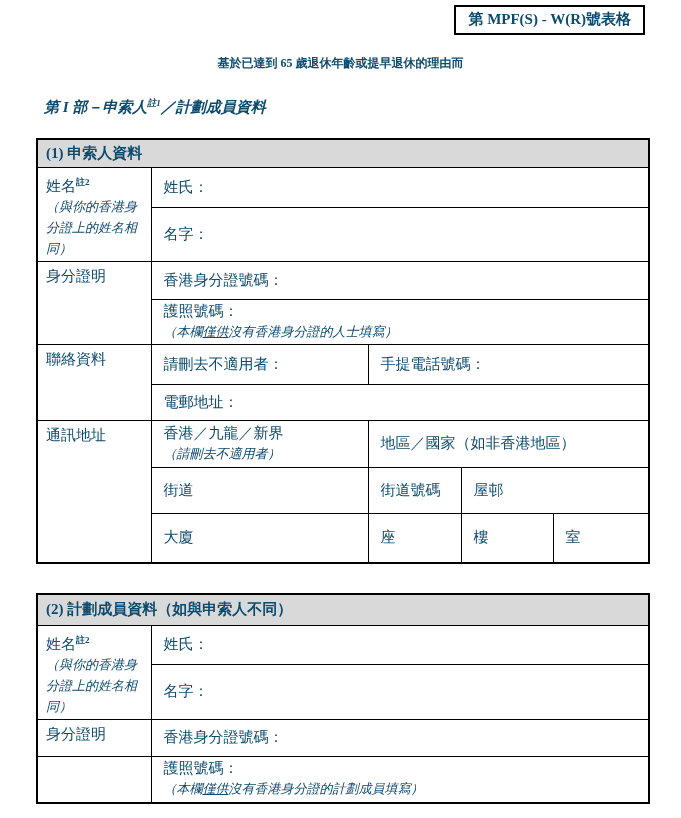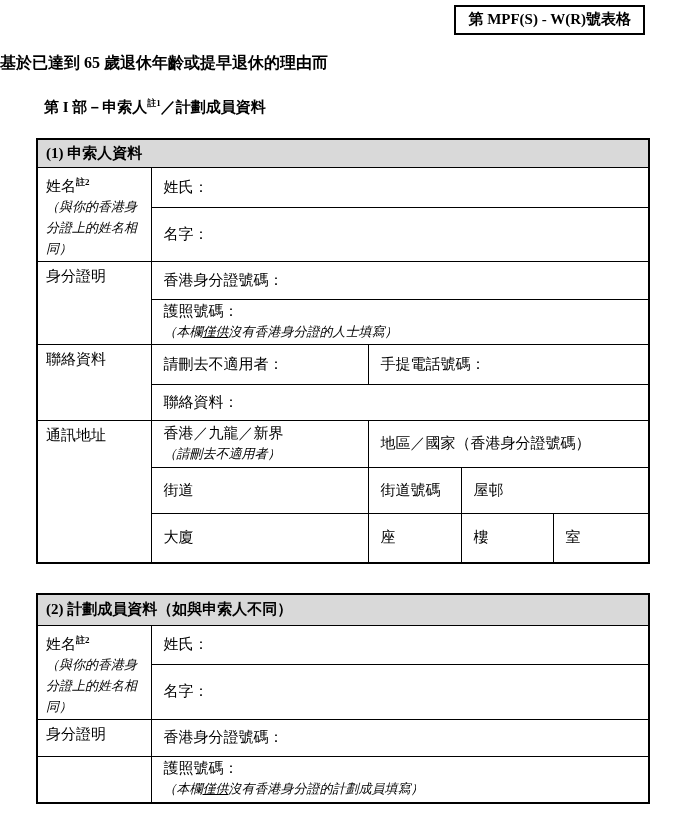--- a/index.html
+++ b/index.html
@@ -1,46 +1,48 @@
 <!DOCTYPE html>
 <html><head>
 <meta charset="utf-8">
 <style>
   html,body { margin:0; padding:0; background:#ffffff; }
   .page {
     position: relative;
     width: 681px;
     height: 818px;
     background: #ffffff;
-    color: #000000;
+    color: #0c4a6e;
     font-family: "Liberation Serif", "DejaVu Serif", serif;
     overflow: hidden;
   }
   .topbar {
     display: flex;
     justify-content: flex-end;
     padding: 5px 36px 0 0;
   }
   .form-code-box {
     border: 2px solid #000;
     padding: 3px 12px 4px 12px;
     font-weight: bold;
     font-size: 15px;
     white-space: nowrap;
   }
   .title {
     margin-top: 15px;
+    text-align: center;
     font-weight: bold;
-    font-size: 16px;
+    font-size: 12px;
     line-height: 26px;
   }
   .section-heading {
     margin: 21px 0 0 44px;
     font-weight: bold;
     font-size: 15px;
+    font-style: italic;
   }
   sup { font-size: 9px; font-weight: bold; }
   table.t {
     border-collapse: collapse;
     table-layout: fixed;
     width: 614px;
     margin-left: 36px;
     border: 2px solid #000;
   }
   .t1 { margin-top: 21px; }
@@ -126,29 +128,29 @@
         <div>護照號碼：</div>
         <div class="note"><span>（本欄</span><span class="u">僅供</span><span>沒有香港身分證的人士填寫）</span></div>
       </td>
     </tr>
     <tr style="height:40px">
       <td class="lbl" rowspan="2">聯絡資料</td>
       <td>請刪去不適用者：</td>
       <td colspan="3">手提電話號碼：</td>
     </tr>
     <tr style="height:36px">
-      <td colspan="4">聯絡資料：</td>
+      <td colspan="4">電郵地址：</td>
     </tr>
     <tr style="height:47px">
       <td class="lbl" rowspan="3">通訊地址</td>
       <td class="cmid">
         <div>香港／九龍／新界</div>
         <div class="note">（請刪去不適用者）</div>
       </td>
-      <td colspan="3" class="cbot">地區／國家（香港身分證號碼）</td>
+      <td colspan="3" class="cbot">地區／國家（如非香港地區）</td>
     </tr>
     <tr style="height:46px">
       <td class="cbot">街道</td>
       <td class="cbot">街道號碼</td>
       <td colspan="2" class="cbot">屋邨</td>
     </tr>
     <tr style="height:50px">
       <td class="cbot">大廈</td>
       <td class="cbot">座</td>
       <td class="cbot">樓</td>

